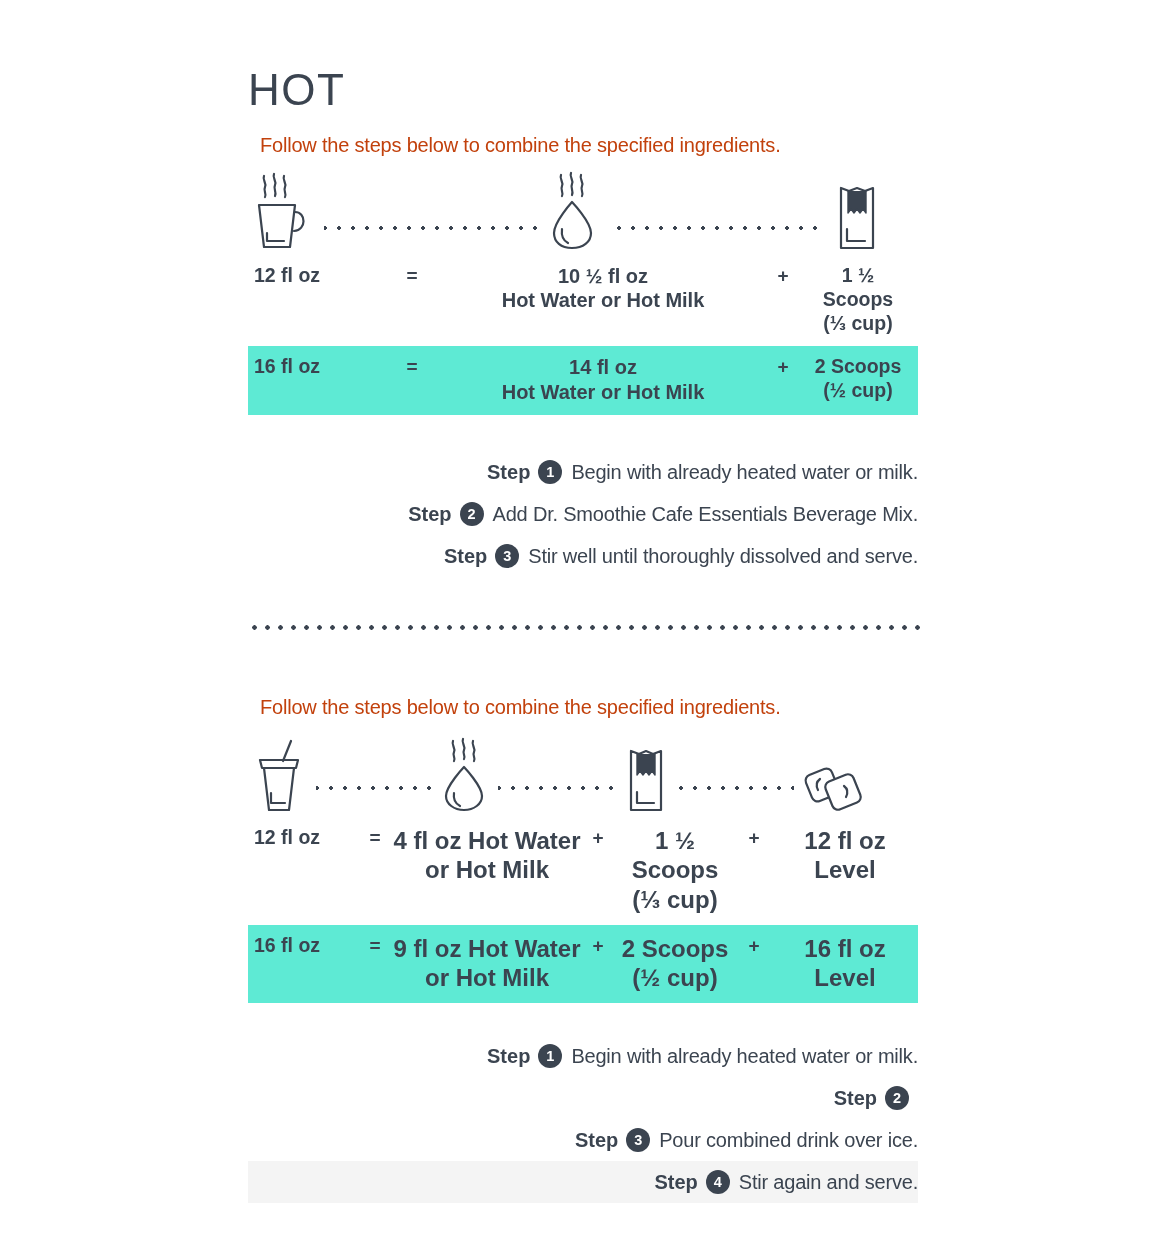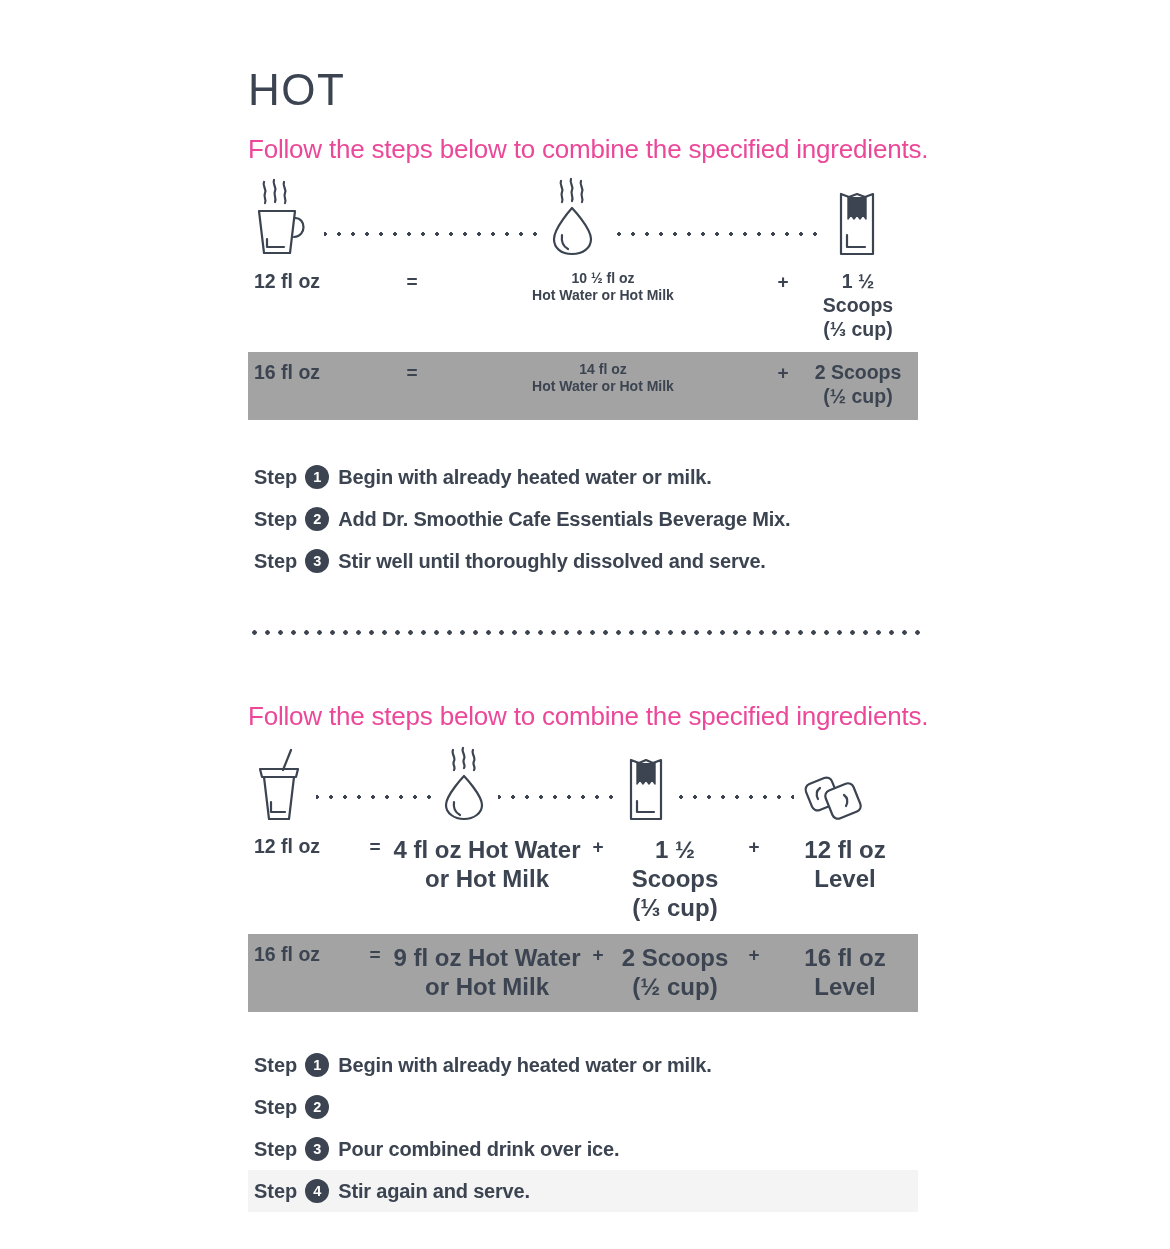--- a/index.html
+++ b/index.html
@@ -32,25 +32,25 @@
   
   .section-title {
     font-size: 44px;
     font-weight: 300;
     letter-spacing: 1.5px;
     color: #3b4450;
     line-height: 1;
     margin: 0;
   }
   .section-intro {
-    font-size: 26px;
+    font-size: 20px;
     font-weight: 400;
-    color: #ec4899;
+    color: #c2410c;
     letter-spacing: -0.2px;
-    margin: 0;
+    margin: 12px;
     white-space: nowrap;
   }
 
   
   .icon-strip {
     position: relative;
     height: 82px;
     display: flex;
     align-items: flex-end;
     justify-content: space-between;
@@ -83,48 +83,49 @@
     border-collapse: collapse;
     table-layout: fixed;
   }
   .mtable td {
     padding: 0;
     vertical-align: top;
     font-weight: bold;
     color: #3b4450;
     margin-left: 39px;
   }
-  .row-shaded td { background: #a3a3a3; }
+  .row-shaded td { background: #5eead4; }
 
   .cell-inner {
     padding: 9px 0 11px 0;
     line-height: 1.22;
   }
   .t-left  { text-align: left; }
   .t-ctr   { text-align: center; }
 
   .op { font-size: 19px; font-weight: bold; }
 
   
   .hot-size  { font-size: 19.5px; padding-left: 6px; }
-  .hot-mid   { font-size: 14px; }
+  .hot-mid   { font-size: 20px; }
   .hot-right { font-size: 19.5px; padding-right: 10px; }
 
   
   .ice-size  { font-size: 19.5px; padding-left: 6px; }
   .ice-col   { font-size: 24px; }
 
   .sub { display: block; }
 
   
   .steps { width: 670px; }
   .step-row {
     display: flex;
     align-items: flex-start;
     padding: 8px 0 8px 6px;
+    justify-content: flex-end;
   }
   .step-row.shaded { background: #f4f4f4; }
   .step-label {
     font-size: 20px;
     font-weight: bold;
     color: #3b4450;
     flex: 0 0 auto;
     line-height: 26px;
   }
   .badge {
@@ -135,21 +136,21 @@
     background: #3b4450;
     color: #ffffff;
     font-size: 14.5px;
     font-weight: bold;
     line-height: 24px;
     text-align: center;
     margin: 1px 9px 0 8px;
   }
   .step-text {
     font-size: 20px;
-    font-weight: 700;
+    font-weight: 400;
     color: #3b4450;
     line-height: 26px;
     letter-spacing: -0.2px;
   }
   .step-text .cont { display: block; }
 
   
   .divider {
     width: 672px;
     height: 5px;

